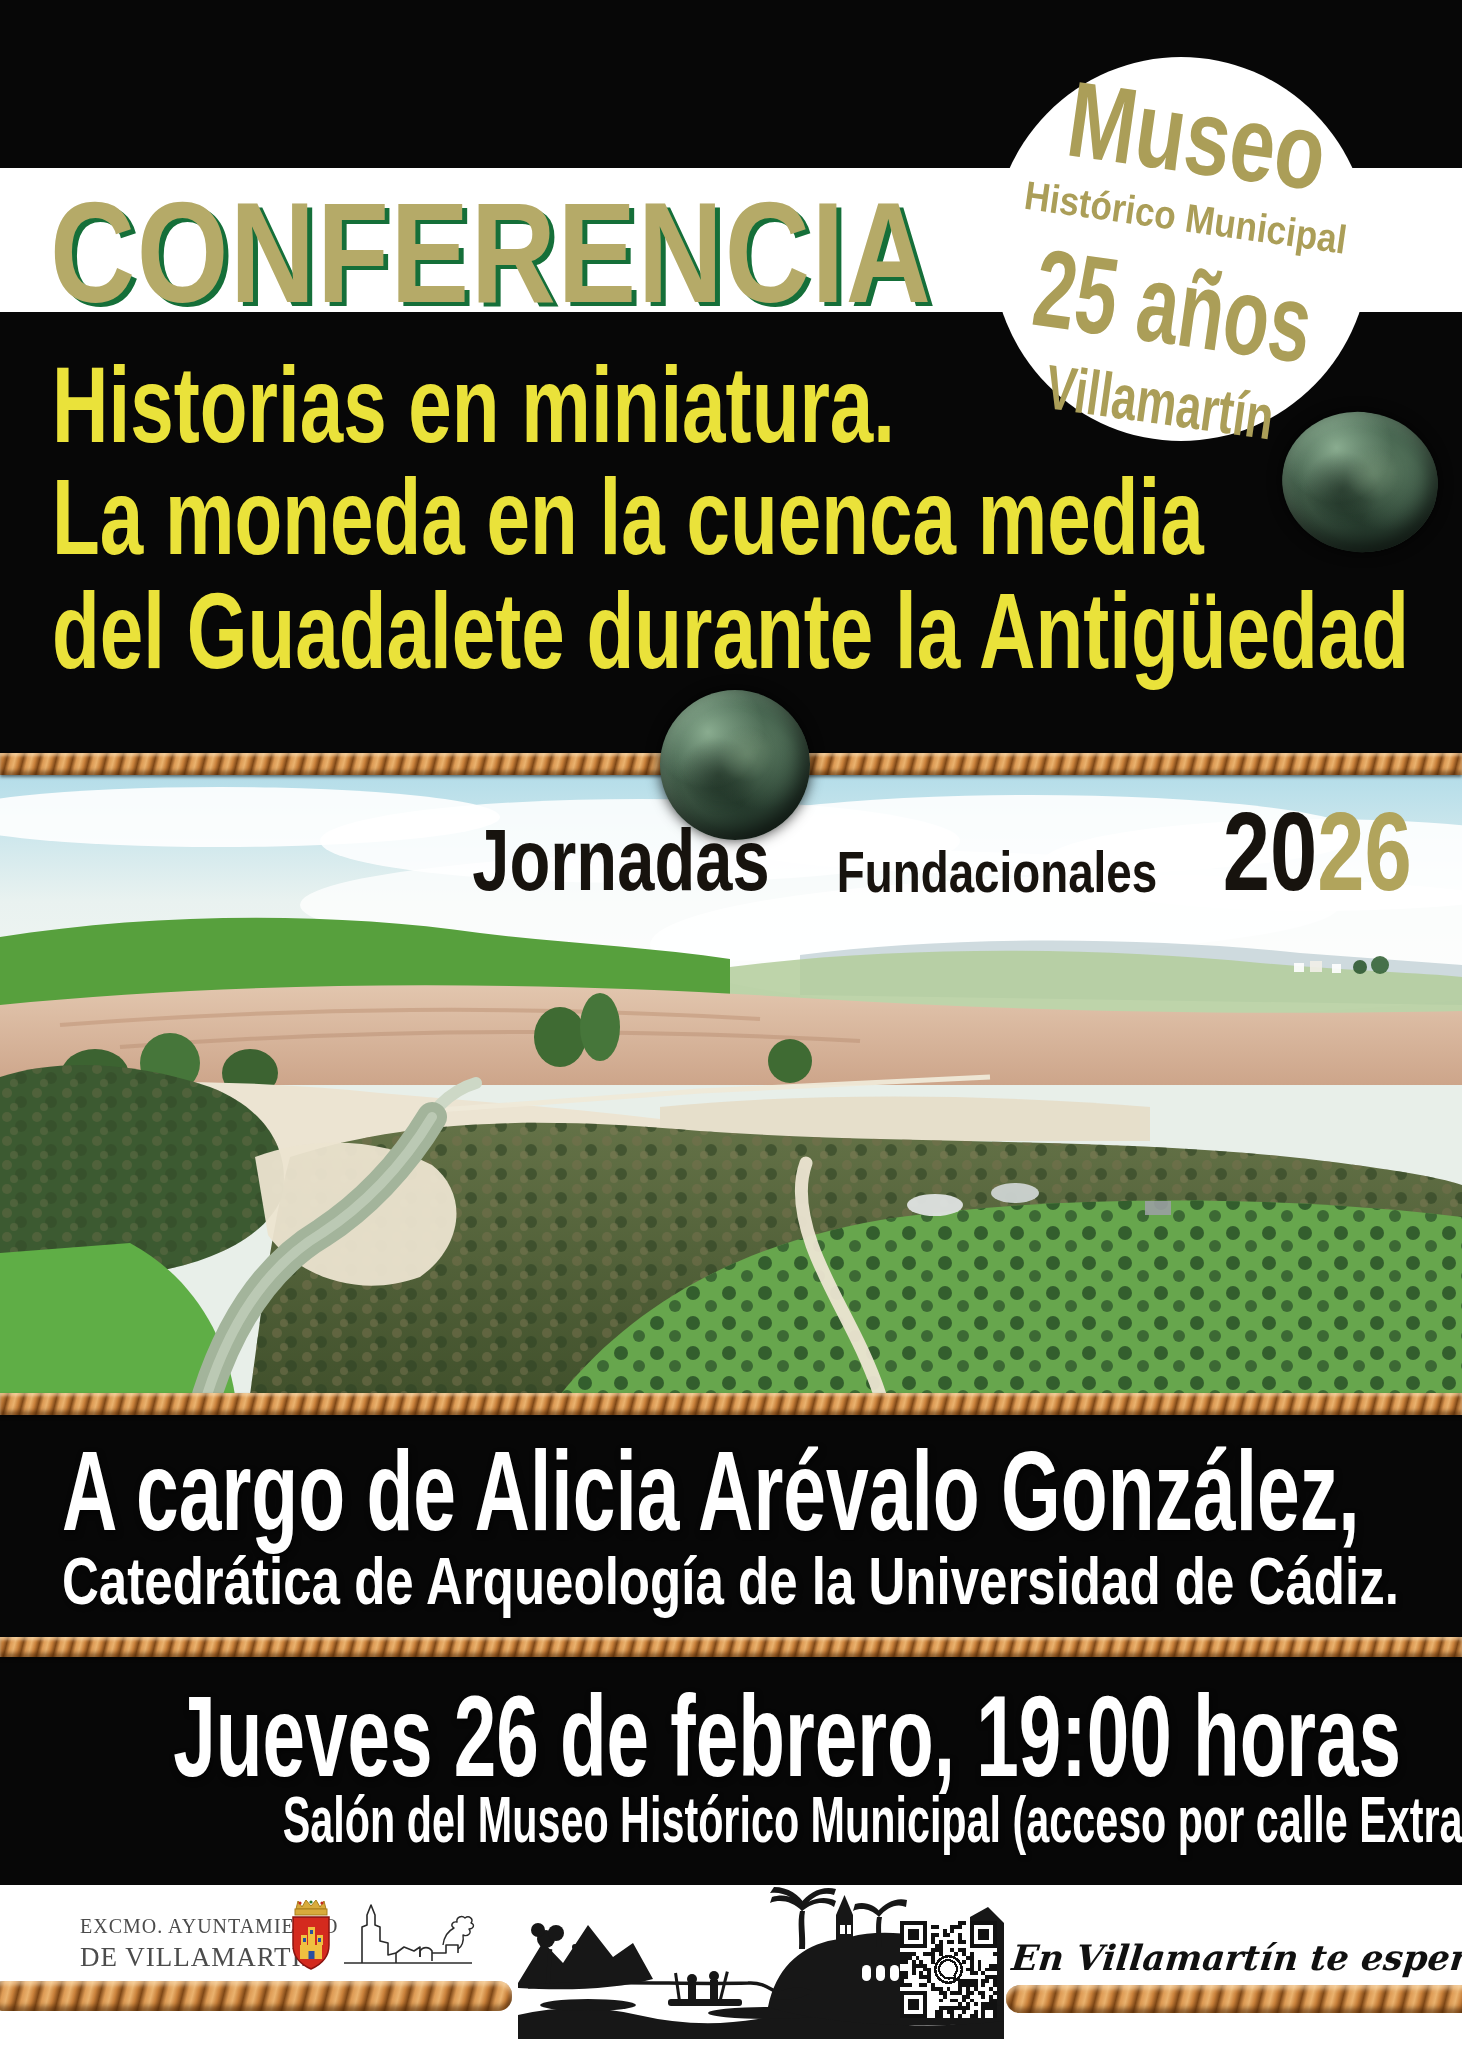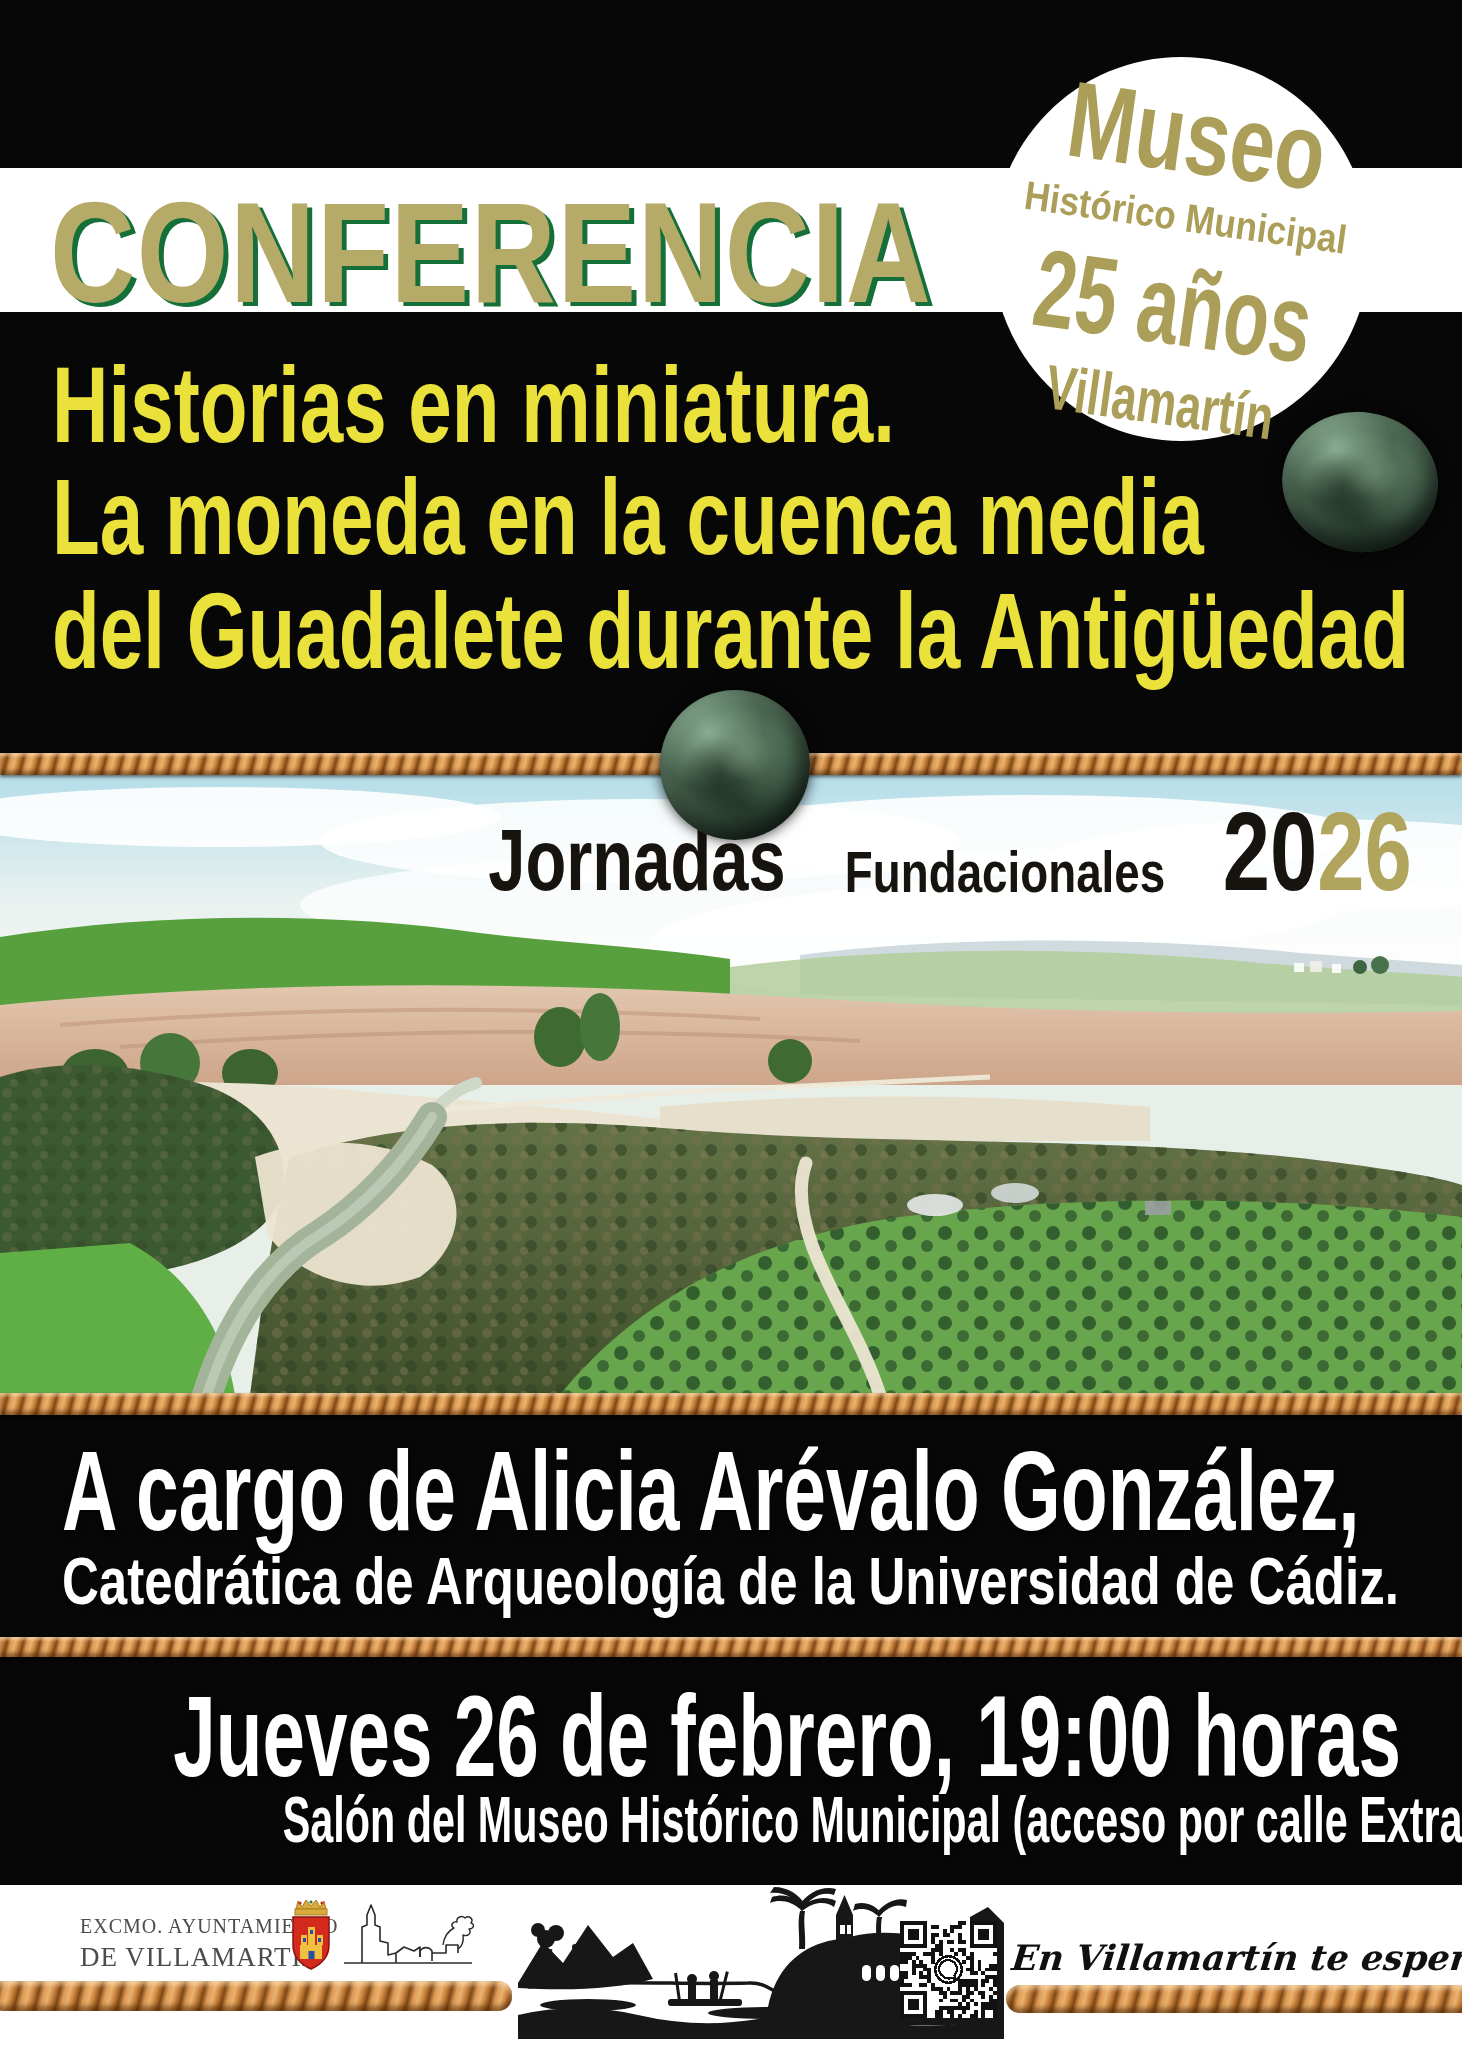--- a/index.html
+++ b/index.html
@@ -64,21 +64,21 @@
     background:repeating-linear-gradient(104deg,#eab26e 0px,#c9813b 4px,#7e4716 8px,#dd9b55 12px,#eab26e 16px);
     box-shadow:inset 0 3px 3px rgba(255,235,200,.5), inset 0 -4px 4px rgba(70,35,5,.55), 0 2px 3px rgba(0,0,0,.5);
   }
   .rope1{top:753px;z-index:4;}
   .rope2{top:1393px;z-index:4;}
   .rope3{top:1637px;height:20px;}
   
   .photo{position:absolute;left:0;top:775px;width:1462px;height:620px;overflow:hidden;background:#e8efe9;}
   .photo svg{display:block;}
   .jornadas{
-    position:absolute;right:34px;top:26px;display:flex;align-items:baseline;gap:18px;
+    position:absolute;right:34px;top:26px;display:flex;align-items:baseline;gap:26px;
     white-space:nowrap;z-index:3;
   }
   .jornadas-main{font-size:76px;font-weight:700;color:#17130e;display:inline-block;transform:scale(0.88,1.15);transform-origin:center bottom;}
   .jornadas-sub{font-size:52px;font-weight:700;color:#17130e;display:inline-block;transform:scale(0.88,1.12);transform-origin:center bottom;}
   .jornadas-year{font-size:100px;font-weight:700;display:inline-block;transform:scale(0.85,1.12);transform-origin:center bottom;color:#17130e;}
   .jornadas-year .y2{color:#b1a45c;}
   
   .speaker-l1{
     position:absolute;left:62px;top:1434px;font-size:96px;font-weight:700;color:#fff;
     white-space:nowrap;line-height:1;transform:scale(0.8,1.18);transform-origin:left top;

